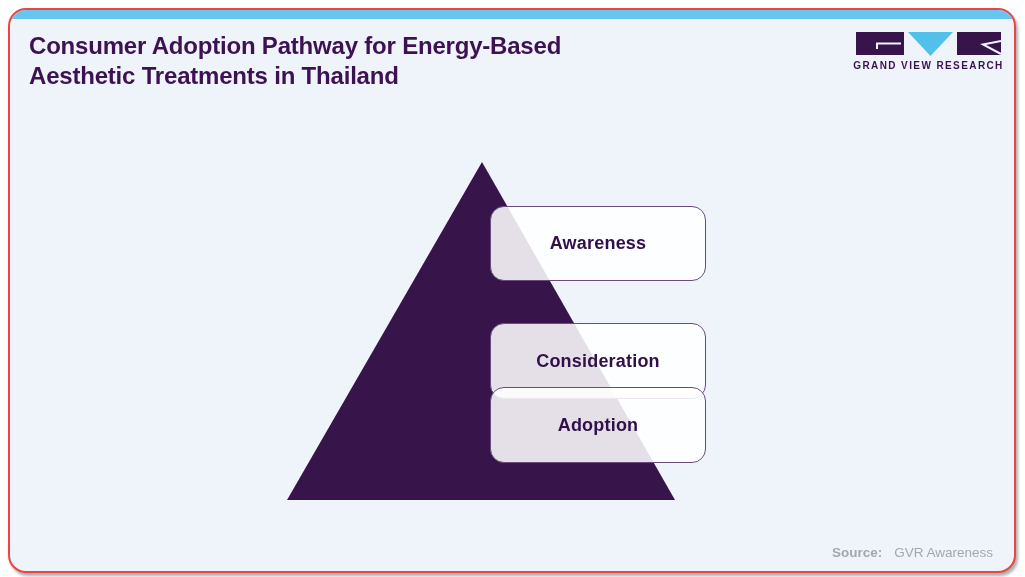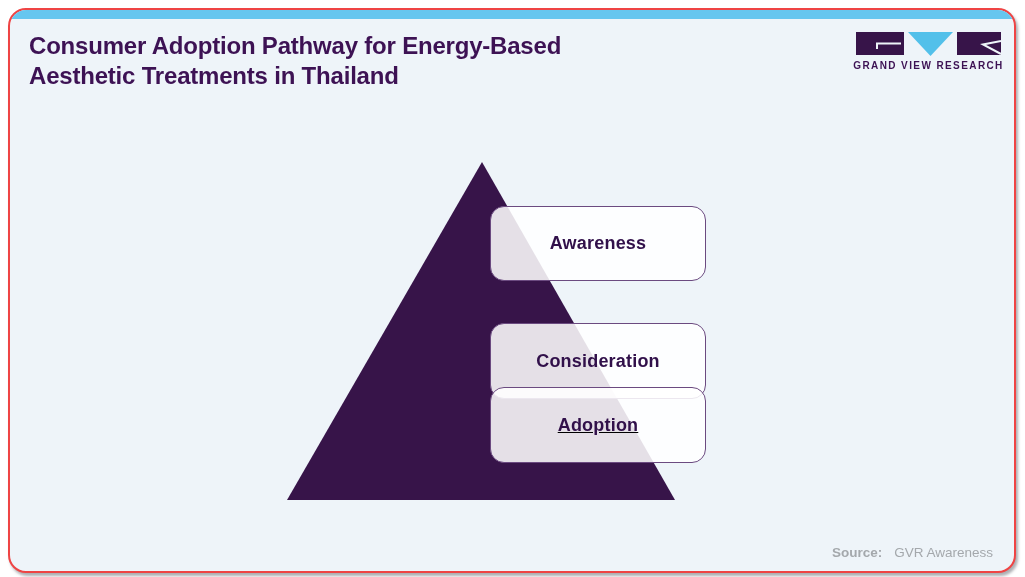--- a/index.html
+++ b/index.html
@@ -85,21 +85,21 @@
     justify-content: center;
   }
   .stage-label {
     font-size: 18px;
     font-weight: bold;
     color: #31104a;
     letter-spacing: 0.2px;
   }
   .stage-1 { top: 196px; }
   .stage-2 { top: 285px; height: 74px; margin-top: 28px; }
-  .stage-3 { top: 377px; height: 74px; text-decoration: underline; }
+  .stage-3 { top: 377px; height: 74px; }
   .source-line {
     position: absolute;
     right: 21px;
     bottom: 11px;
     font-size: 13.5px;
     color: #a4a8ac;
   }
   .source-label { font-weight: bold; margin-right: 12px; }
 </style>
 </head>

